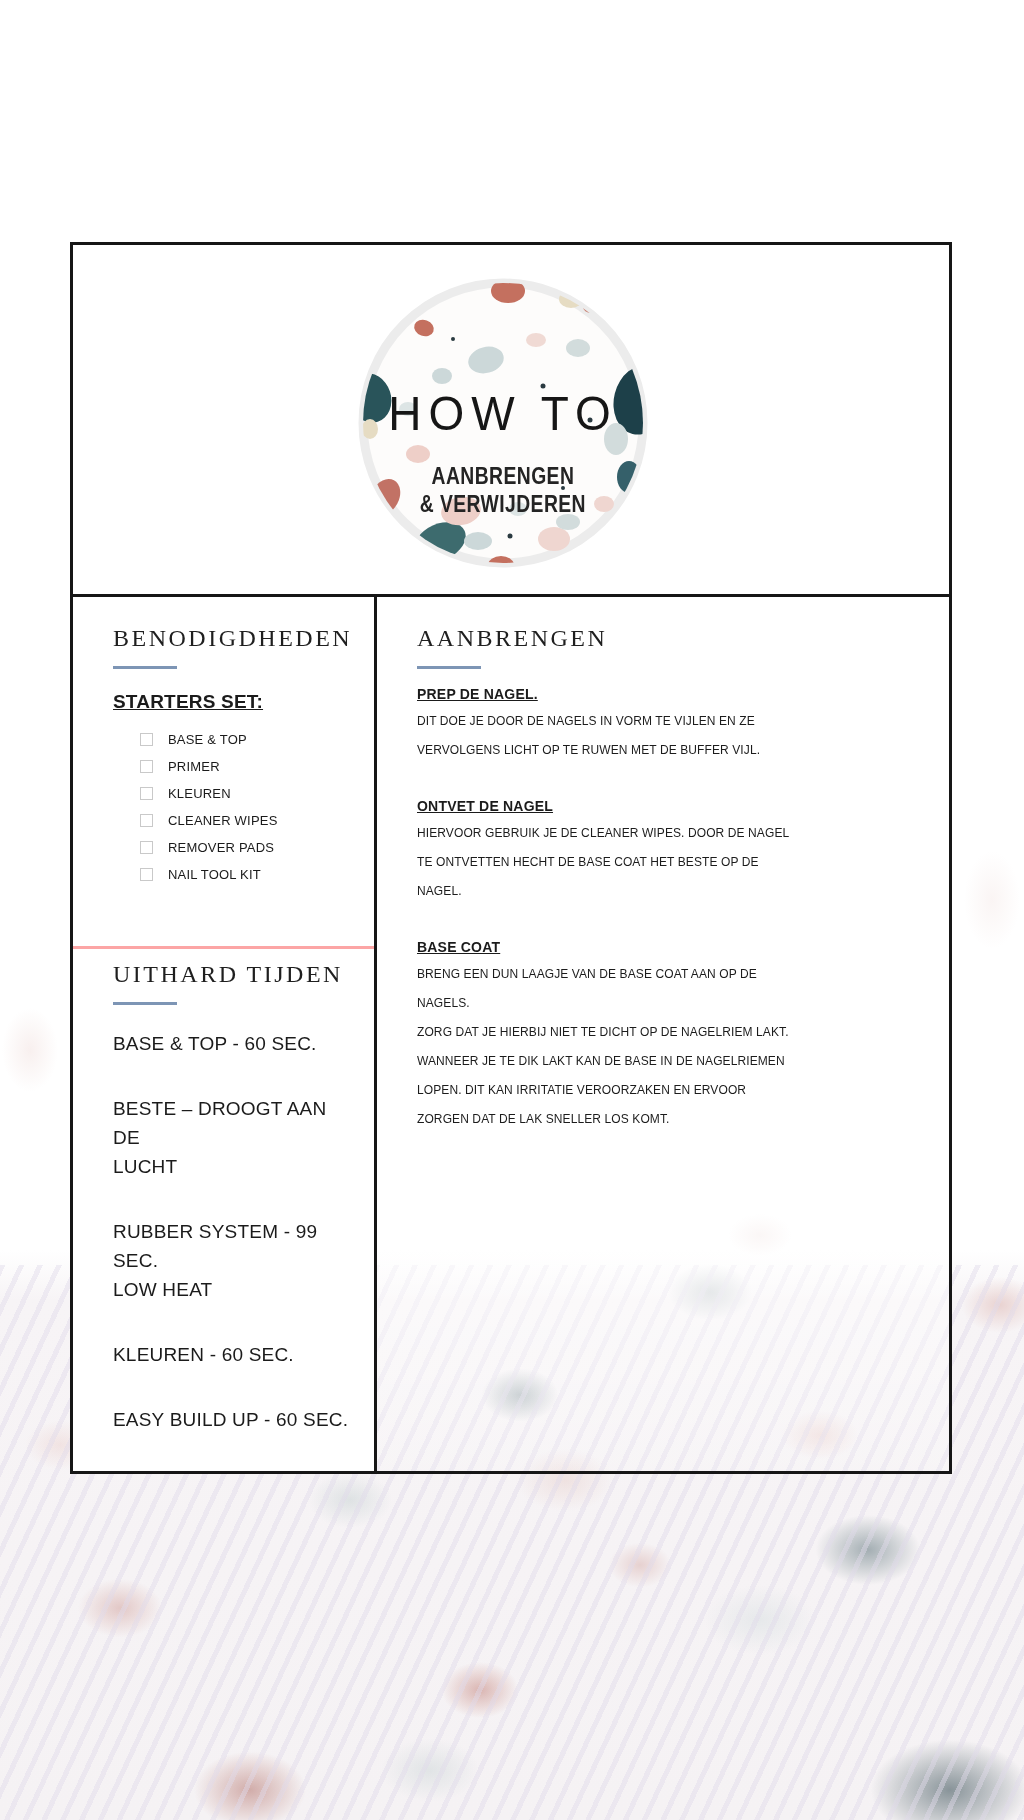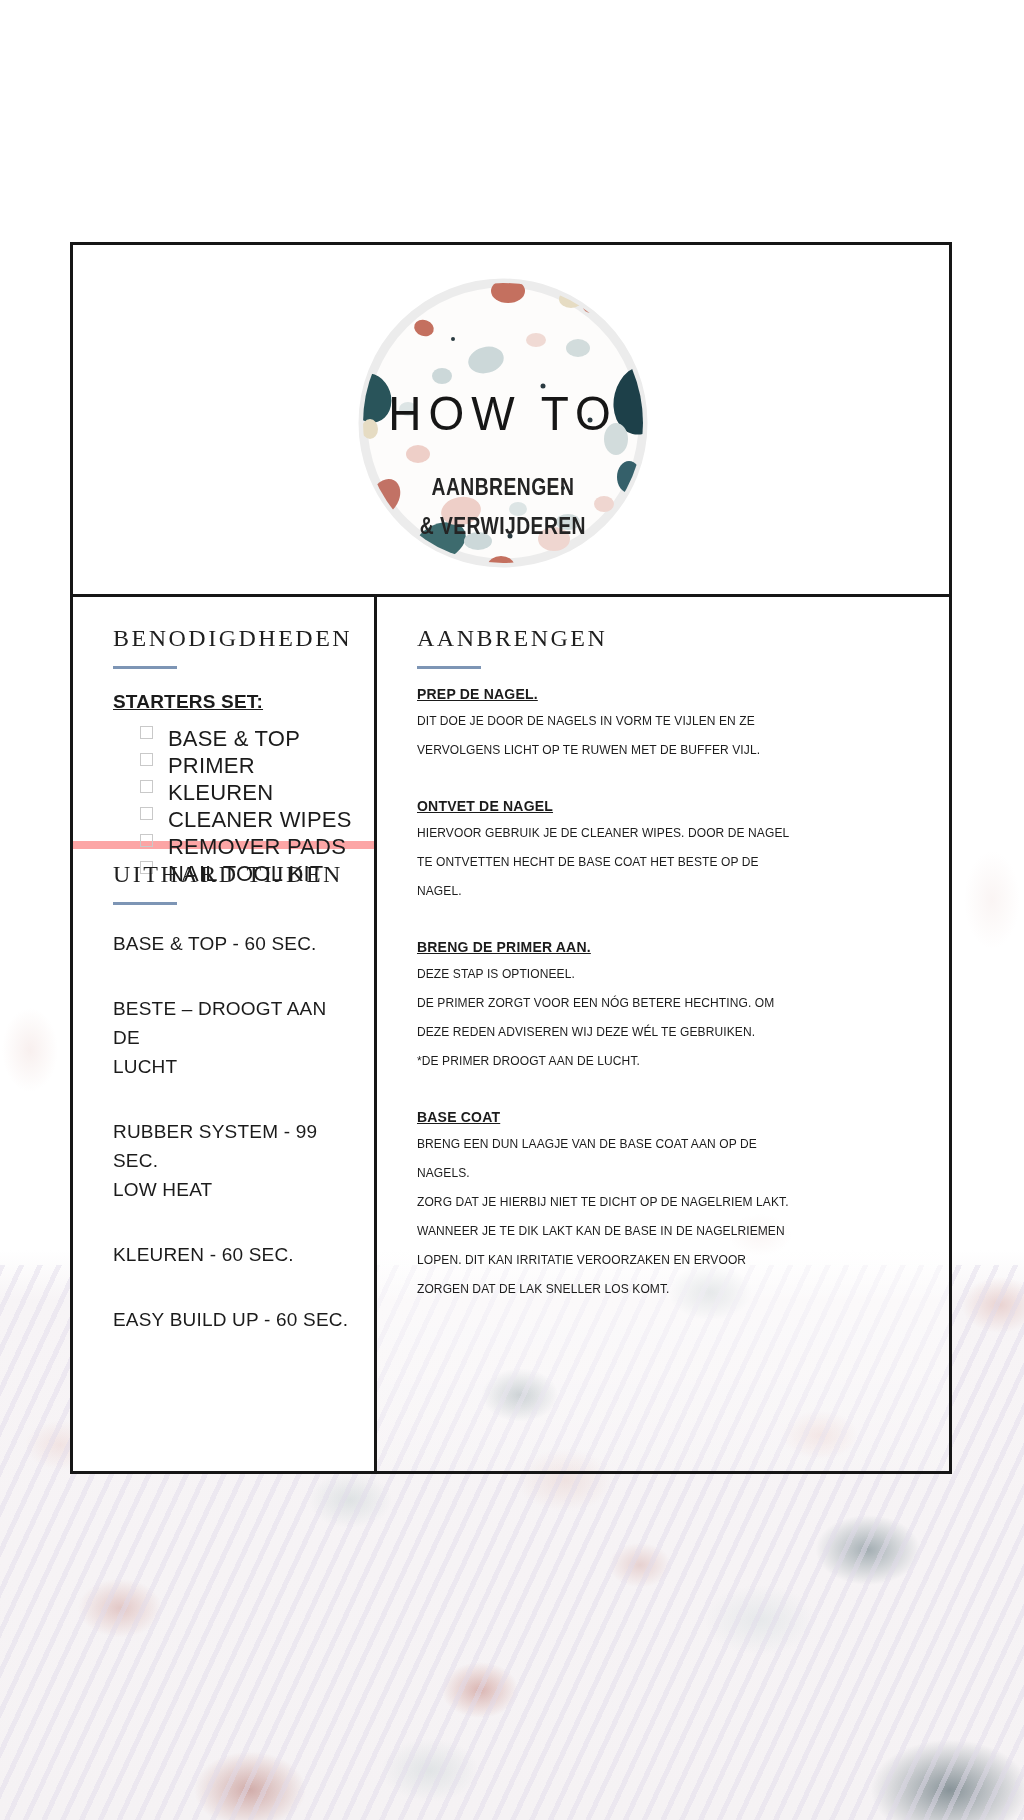--- a/index.html
+++ b/index.html
@@ -48,31 +48,31 @@
     border:3px solid #161616; z-index:1;
     display:grid; grid-template-rows:352px 1fr;
   }
   .logo-section {
     position:relative; border-bottom:3px solid #161616; background:#ffffff;
   }
   .content-grid {
     display:grid; grid-template-columns:304px 1fr;
   }
   .left-col { border-right:3px solid #161616; display:flex; flex-direction:column; background:#ffffff; }
-  .left-box-top { height:252px; border-bottom:8px solid #fca5a5; padding:28px 18px 0 40px; }
+  .left-box-top { height:352px; border-bottom:3px solid #fca5a5; padding:28px 18px 0 40px; }
   .left-box-bottom { flex:1; padding:12px 18px 0 40px; }
   .right-col {
     padding:28px 40px 0 40px;
     background:linear-gradient(to bottom, #ffffff 0%, #ffffff 52%, rgba(255,255,255,.6) 75%, rgba(255,255,255,.12) 100%);
   }
 
   
   .logo-wrap { position:absolute; left:285px; top:33px; width:290px; height:290px; }
   .logo-wrap svg { position:absolute; inset:0; }
-  .logo-text { position:absolute; inset:0; display:flex; flex-direction:column; align-items:center;gap:11px; }
+  .logo-text { position:absolute; inset:0; display:flex; flex-direction:column; align-items:center; }
   .logo-title {
     margin-top:108px; font-size:46px; font-weight:300; letter-spacing:7px;
     color:#161616; transform:scaleY(1.04);
   }
   .logo-sub {
     font-size:23px; font-weight:600; letter-spacing:.5px; color:#242424;
     transform:scaleX(.84); line-height:28px;
   }
   .logo-sub.first { margin-top:22px; }
 
@@ -82,21 +82,21 @@
     font-size:24px; font-weight:400; letter-spacing:2.5px; color:#1f1f1f;
   }
   .accent-underline { width:64px; height:3px; background:#7d95b5; margin-top:14px; }
 
   
   .list-title {
     margin-top:22px; font-size:19px; font-weight:700;
     text-decoration:underline; letter-spacing:.2px;
   }
   .checklist { list-style:none; margin-top:13px; padding-left:27px; }
-  .checklist li { display:flex; align-items:flex-start; height:27px; font-size:22px; letter-spacing:.2px; }
+  .checklist li { display:flex; align-items:center; height:27px; font-size:13px; letter-spacing:.2px; }
   .checkbox {
     display:inline-block; width:13px; height:13px; border:1.5px solid #c9c9c9;
     margin-right:15px; flex:none; background:transparent;
   }
   .cure-list { list-style:none; margin-top:24px; }
   .cure-list li {
     font-size:19px; line-height:29px; letter-spacing:.2px;
     white-space:pre-line; margin-bottom:36px;
   }
 
@@ -238,27 +238,20 @@
             <div class="step-body">DIT DOE JE DOOR DE NAGELS IN VORM TE VIJLEN EN ZE
 VERVOLGENS LICHT OP TE RUWEN MET DE BUFFER VIJL.</div>
           </div>
             <div class="step">
             <div class="step-heading">ONTVET DE NAGEL</div>
             <div class="step-body">HIERVOOR GEBRUIK JE DE CLEANER WIPES. DOOR DE NAGEL
 TE ONTVETTEN HECHT DE BASE COAT HET BESTE OP DE
 NAGEL.</div>
           </div>
             <div class="step">
-            <div class="step-heading">BRENG DE PRIMER AAN.</div>
-            <div class="step-body">DEZE STAP IS OPTIONEEL.
-DE PRIMER ZORGT VOOR EEN NÓG BETERE HECHTING. OM
-DEZE REDEN ADVISEREN WIJ DEZE WÉL TE GEBRUIKEN.
-*DE PRIMER DROOGT AAN DE LUCHT.</div>
-          </div>
-            <div class="step">
             <div class="step-heading">BASE COAT</div>
             <div class="step-body">BRENG EEN DUN LAAGJE VAN DE BASE COAT AAN OP DE
 NAGELS.
 ZORG DAT JE HIERBIJ NIET TE DICHT OP DE NAGELRIEM LAKT.
 WANNEER JE TE DIK LAKT KAN DE BASE IN DE NAGELRIEMEN
 LOPEN. DIT KAN IRRITATIE VEROORZAKEN EN ERVOOR
 ZORGEN DAT DE LAK SNELLER LOS KOMT.</div>
           </div>
           </div>
       </div>

